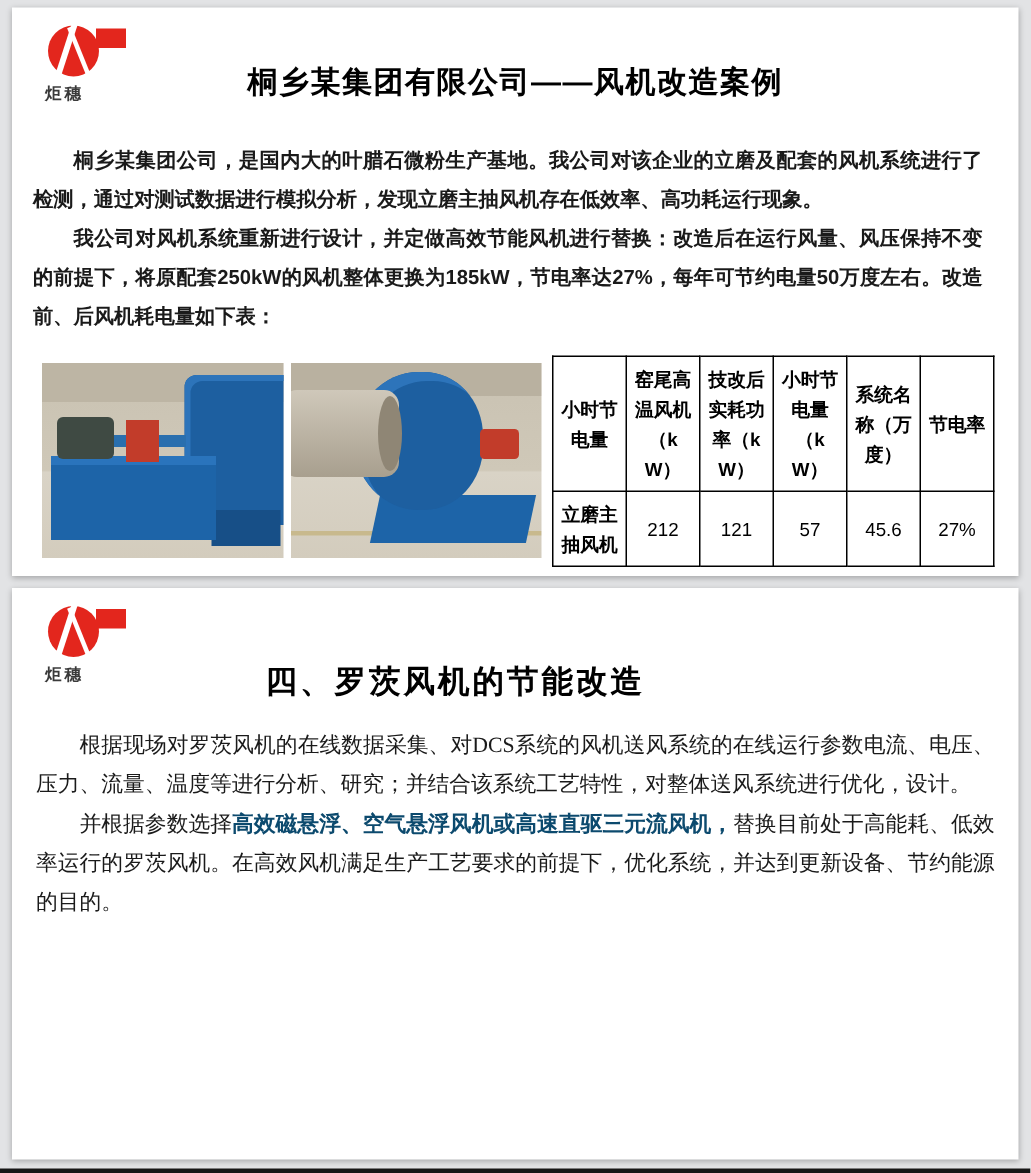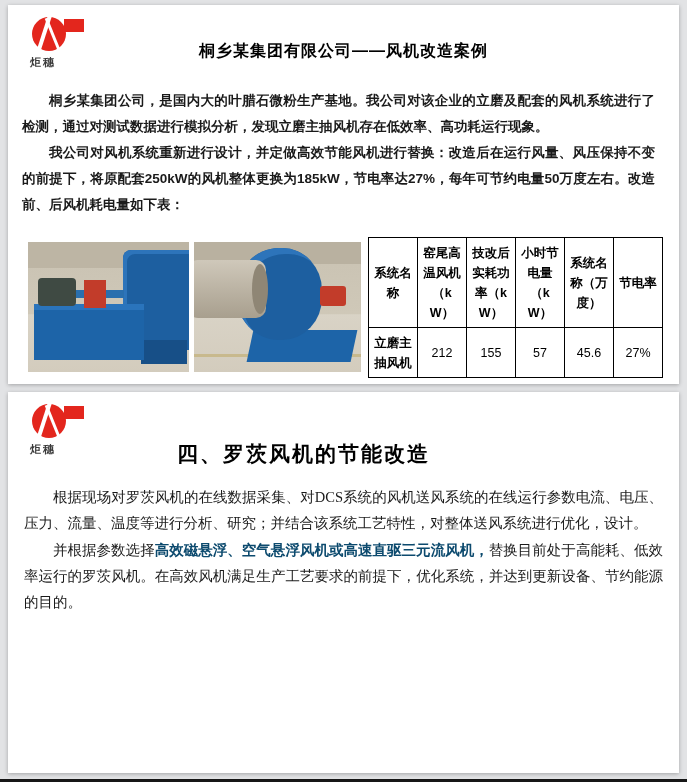--- a/index.html
+++ b/index.html
@@ -38,21 +38,21 @@
     position:absolute; left:34px; top:6px; width:20px; height:13px; background:#e3261d;
   }
   .logo .logo-text {
     margin-top:2px; font-size:11px; letter-spacing:2px; color:#3a3a3a; font-weight:bold;
   }
 
   
   .title1 {
     padding-top:36px;
     text-align:center;
-    font-size:16px;
+    font-size:20px;
     font-weight:bold;
     color:#000000;
     letter-spacing:1px;
   }
   .body1 {
     margin:26px 24px 0 14px;
     font-size:13.5px;
     font-weight:600;
     color:#1a1a1a;
     line-height:26px;
@@ -170,33 +170,33 @@
       <div class="p2-base"></div>
       <div class="p2-casing"></div>
       <div class="p2-redmotor"></div>
       <div class="p2-pipe"></div>
       <div class="p2-pipe-end"></div>
     </div>
 
     <table class="fan-table">
       <thead>
         <tr>
-          <th>系统名称</th>
+          <th>小时节电量</th>
           <th>窑尾高温风机（kW）</th>
           <th>技改后实耗功率（kW）</th>
           <th>小时节电量（kW）</th>
           <th>系统名称（万度）</th>
           <th>节电率</th>
         </tr>
       </thead>
       <tbody>
         <tr>
           <td>立磨主抽风机</td>
           <td>212</td>
-          <td>155</td>
+          <td>121</td>
           <td>57</td>
           <td>45.6</td>
           <td>27%</td>
         </tr>
       </tbody>
     </table>
 
   </div>
 </div>
 

